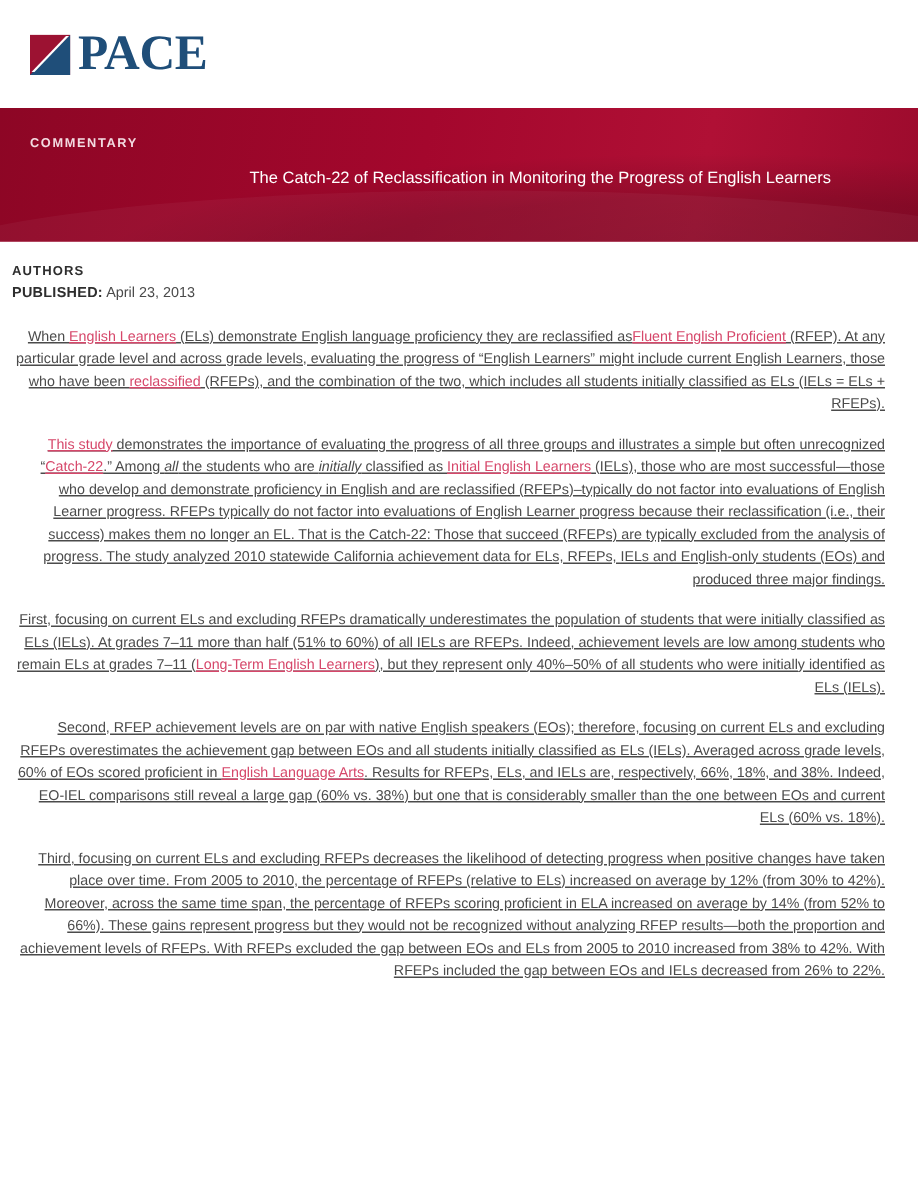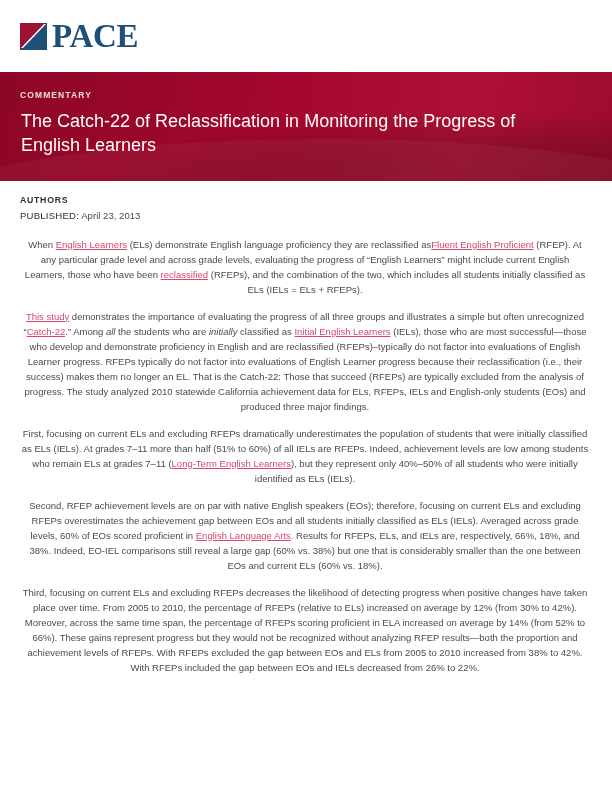--- a/index.html
+++ b/index.html
@@ -81,31 +81,32 @@
   .banner-title {
     font-family: "Liberation Serif", "DejaVu Serif", serif;
     font-size: 25px;
     font-weight: 400;
     color: #ffffff;
     margin: 0 0 9px 0;
     line-height: 1.12;
     letter-spacing: 0.2px;
   }
   .banner-subtitle {
-    font-size: 18px;
+    font-size: 11px;
     font-weight: 400;
     color: #ffffff;
-    margin: 1px;
+    margin: 12px;
     line-height: 1.32;
     max-width: 522px;
+    text-align: right;
   }
 
   
   .content {
-    padding: 14px 22px 0 20px;
+    padding: 14px 22px 0 8px;
     box-sizing: border-box;
   }
   .meta-label {
     font-size: 8.7px;
     font-weight: 700;
     letter-spacing: 0.75px;
     color: #2e2e2e;
     margin: 0 0 5px 0;
   }
   .meta-value {
@@ -114,32 +115,33 @@
     margin: 0 0 13px 0;
   }
   .meta-sep { padding: 0 3px; color: #8a8a8a; }
 
   .published {
     font-size: 9.6px;
     color: #4a4a4a;
     margin: 0 0 16px 0;
   }
   .published b {
-    font-weight: 400;
+    font-weight: 700;
     color: #2e2e2e;
     letter-spacing: 0.2px;
     text-align: right;
   }
 
   p.body-para {
     font-size: 9.5px;
     line-height: 1.58;
     color: #4b4b4b;
     margin: 0 0 12px 0;
-    text-align: center;
+    text-align: right;
+    text-decoration: underline;
   }
   a.doc-link {
     color: #d6476a;
     text-decoration: underline;
     text-underline-offset: 1px;
   }
   em { font-style: italic; margin-top: 39px; }
 </style>
 </head>
 <body>

